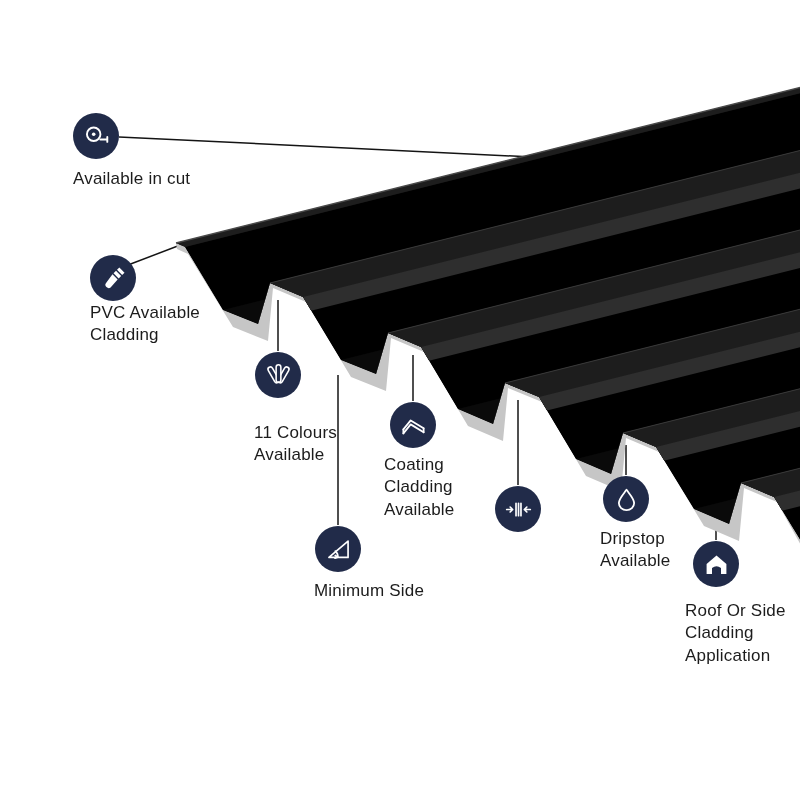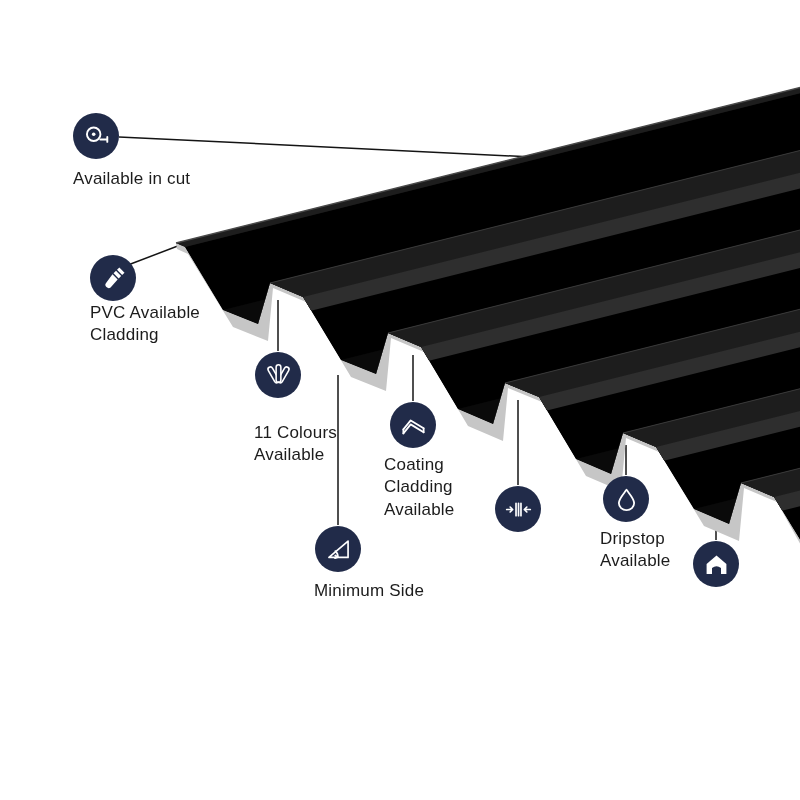--- a/index.html
+++ b/index.html
@@ -194,14 +194,19 @@
   <div class="label" style="left:286px;top:580px">
     <div>Minimum Side</div>
   </div>
 
 
   <div class="label" style="left:572px;top:528px">
     <div>Dripstop</div>
     <div>Available</div>
   </div>
 
+  <div class="label" style="left:657px;top:600px">
+    <div>Roof Or Side</div>
+    <div>Cladding</div>
+    <div>Application</div>
+  </div>
 
 </div>
 
 </body></html>

